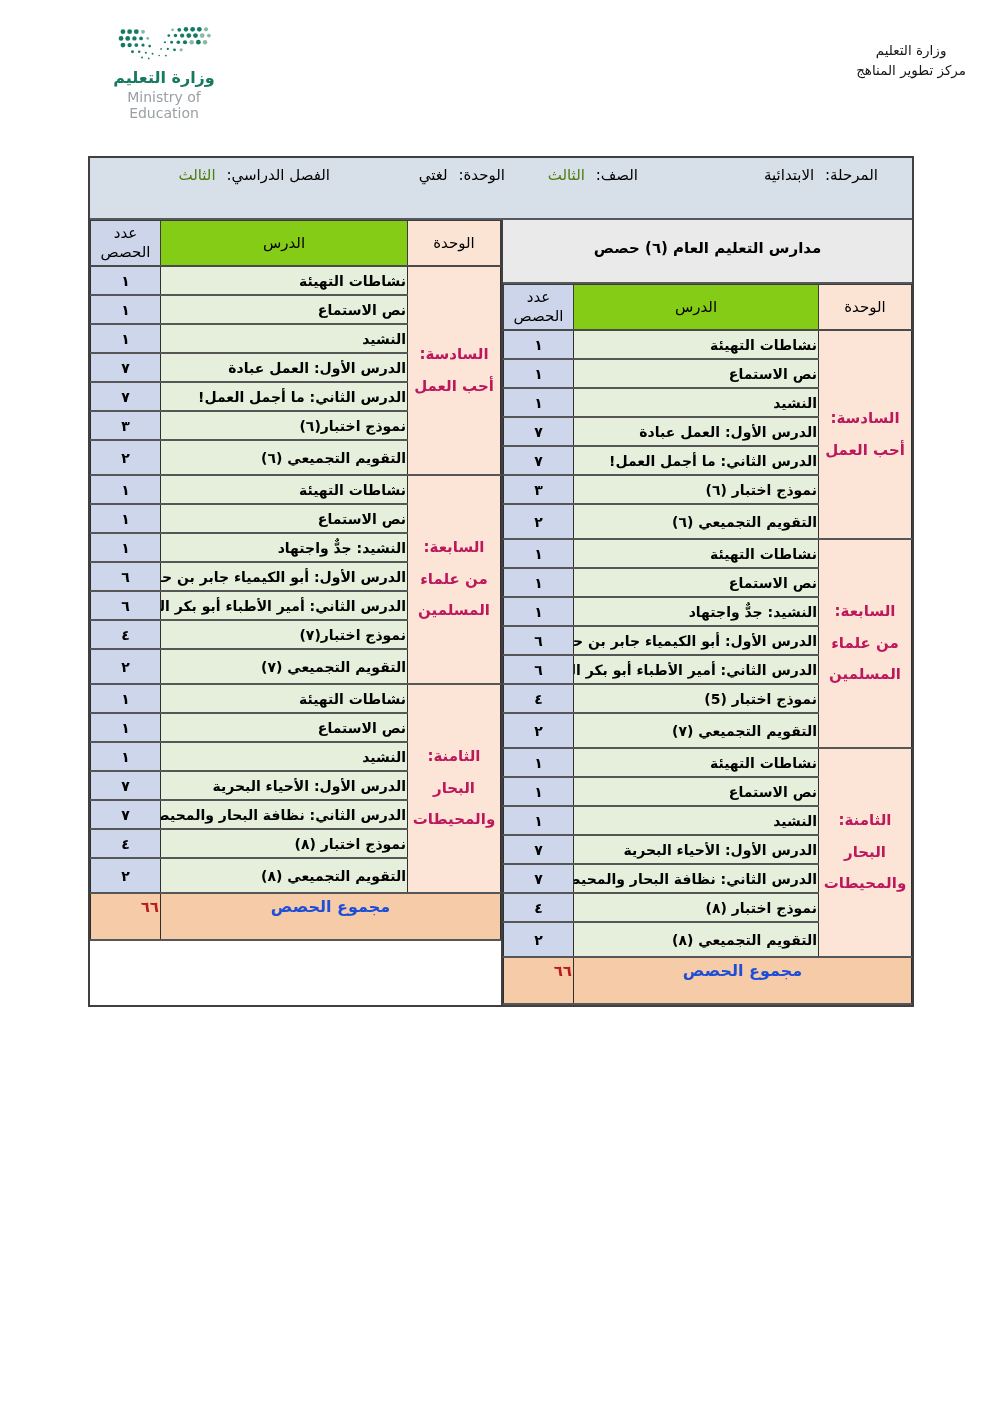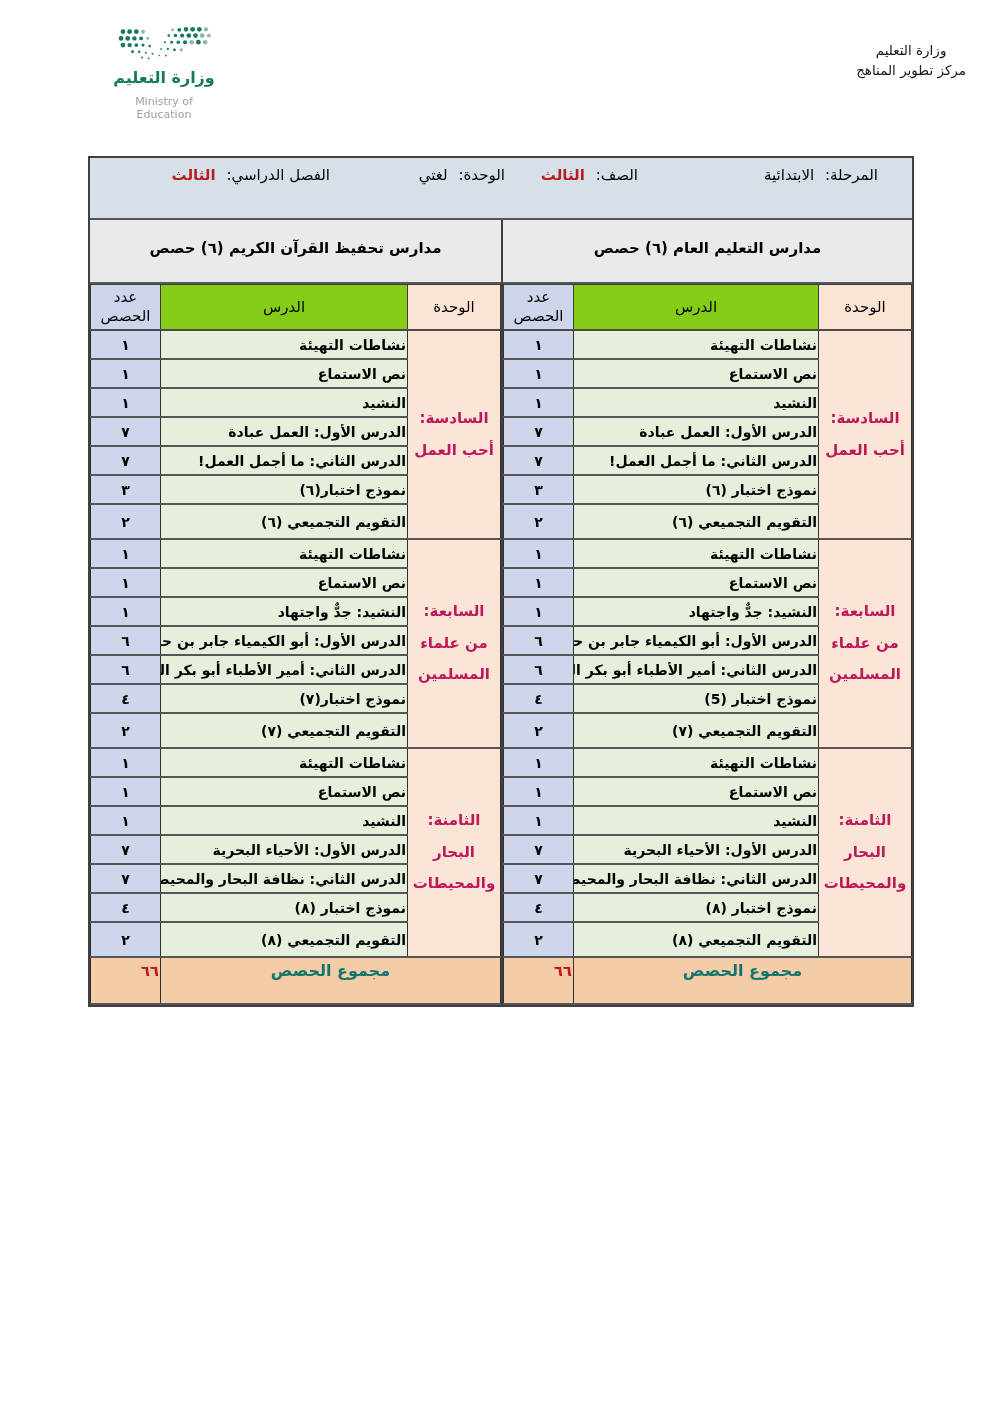--- a/index.html
+++ b/index.html
@@ -3,35 +3,35 @@
 <meta charset="utf-8">
 <style>
   html,body { margin:0; padding:0; background:#fff; }
   body { font-family:"DejaVu Sans", sans-serif; }
   .page { position:relative; width:992px; height:1403px; background:#ffffff; overflow:hidden; }
 
   
   .logo { position:absolute; left:112px; top:26px; width:104px; text-align:center; }
   .logo svg { display:block; margin:0 auto 2px auto; }
   .logo-wordmark { color:#17795f; font-weight:bold; font-size:16px; line-height:1.05; direction:rtl; }
-  .logo-sub { color:#9aa0a4; font-size:11px; margin-top:8px; }
+  .logo-sub { color:#9aa0a4; font-size:14px; margin-top:2px; }
 
   .letterhead { position:absolute; top:40px; right:26px; direction:rtl; text-align:center;
                 font-size:13.5px; line-height:1.5; color:#151515; }
 
   
   .doc-table { position:absolute; left:88px; top:156px; width:826px;
                border:2px solid #404040; direction:rtl; box-sizing:border-box; }
 
   .info-row { position:relative; height:60px; background:#d7dfe8;
               border-bottom:2px solid #55595e; font-size:15px; color:#000; }
   .info-item { position:absolute; top:8px; white-space:nowrap; }
   .info-item .lbl { color:#000; }
   .info-item .val { margin-right:6px; }
-  .val-red { color:#b91c1c; font-weight:bold; }
+  .val-red { color:#4d7c0f; font-weight:normal; }
   .pos-stage    { right:34px;  }
   .pos-grade    { right:274px; }
   .pos-subject  { right:407px; }
   .pos-semester { right:582px; }
 
   .halves { display:flex; direction:rtl; }
   .half { flex:1 1 50%; box-sizing:border-box; }
   .half-general { border-left:2px solid #404040; }
 
   .school-title { height:64px; background:#eaeaea; border-bottom:2px solid #55595e;
@@ -62,21 +62,21 @@
 
   .cell-lesson { background:#e6efdb; font-weight:bold; font-size:14px; color:#000;
                  text-align:right; padding:0 1px; white-space:nowrap; }
   .cell-count  { background:#cdd6eb; font-weight:bold; font-size:14px; color:#000;
                  text-align:center; }
   .cell-unit   { background:#fce5d6; color:#be185d; font-weight:bold; font-size:15px;
                  text-align:center; vertical-align:middle; white-space:pre-line; line-height:2.1; }
 
   tr.total-row { height:47px; }
   tr.total-row td { background:#f6cba8; border-top:2.5px solid #3a3a3a; vertical-align:top; }
-  .total-label { text-align:center; font-weight:bold; font-size:16px; color:#0f766e; padding-top:3px; }
+  .total-label { text-align:center; font-weight:bold; font-size:16px; color:#1d4ed8; padding-top:3px; }
   .total-value { font-weight:bold; font-size:15px; color:#b91c1c; padding-top:4px; }
 </style>
 </head>
 <body>
 
 <div class="page">
 
   <div class="logo">
     <span>
       <svg width="96" height="42" viewBox="0 0 100 44">
@@ -274,21 +274,20 @@
               </tr>
               <tr class="total-row">
                 <td class="total-label" colspan="2">مجموع الحصص</td>
                 <td class="total-value">٦٦</td>
               </tr>
             </tbody>
         </table>
       </div>
 
       <div class="half half-tahfiz">
-        <div class="school-title">مدارس تحفيظ القرآن الكريم (٦) حصص</div>
         <table class="sched">
           <colgroup>
               <col class="c-unit">
               <col class="c-lesson">
               <col class="c-count">
             </colgroup>
           <thead>
             <tr>
               <th class="h-unit">الوحدة</th>
               <th class="h-lesson">الدرس</th>

